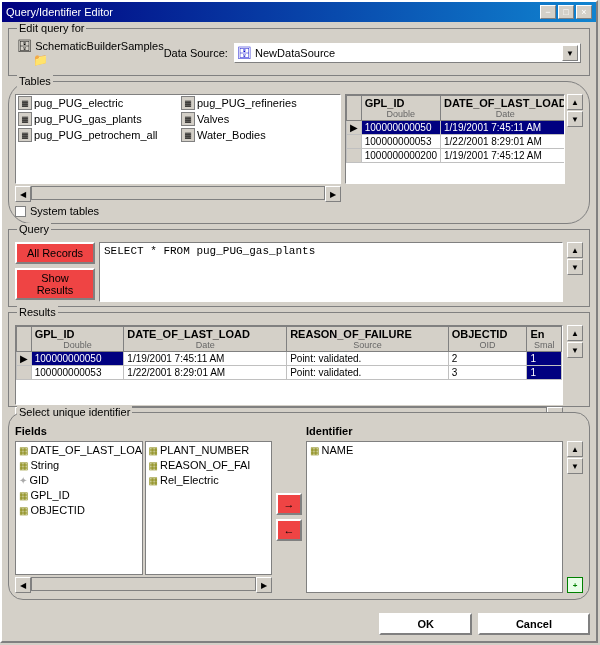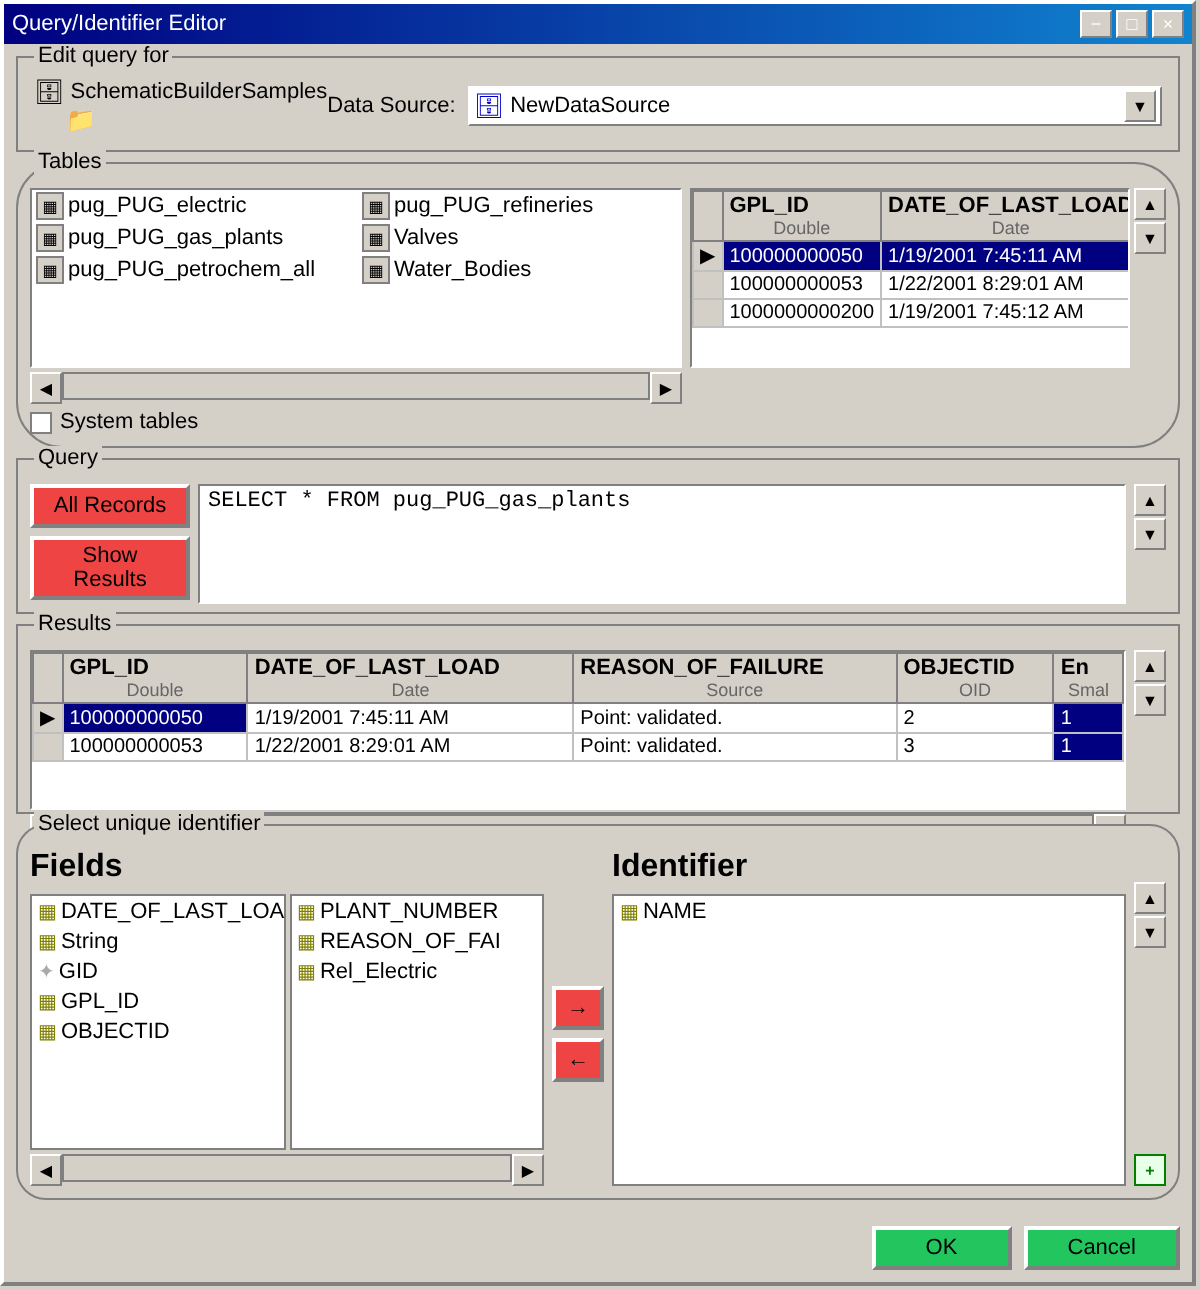--- a/index.html
+++ b/index.html
@@ -191,31 +191,32 @@
       overflow: auto;
       flex: 1;
       height: 80px;
     }
     
     .results-section { display: flex; gap: 4px; }
     
     .bottom-buttons { display: flex; justify-content: flex-end; gap: 6px; margin-top: 4px; padding-top: 4px; }
     
     .ok-cancel-btn {
-      background: #22c55e;
+      background: #ffffff;
       border: 2px solid #ffffff;
       border-right-color: #808080;
       border-bottom-color: #808080;
-      padding: 3px 20px;
+      padding: 3px 36px;
       font-size: 11px;
       cursor: pointer;
       min-width: 70px;
-    }
-    
-    .fields-header { font-size: 16px; font-weight: bold; margin-bottom: 2px; }
+      font-weight: bold;
+    }
+    
+    .fields-header { font-size: 11px; font-weight: bold; margin-bottom: 2px; }
     
     .field-item { 
       display: flex; align-items: center; gap: 2px; 
       padding: 1px 2px; 
       cursor: pointer;
       font-size: 11px;
     }
     
     .inset-box {
       border: 1px solid #808080;

